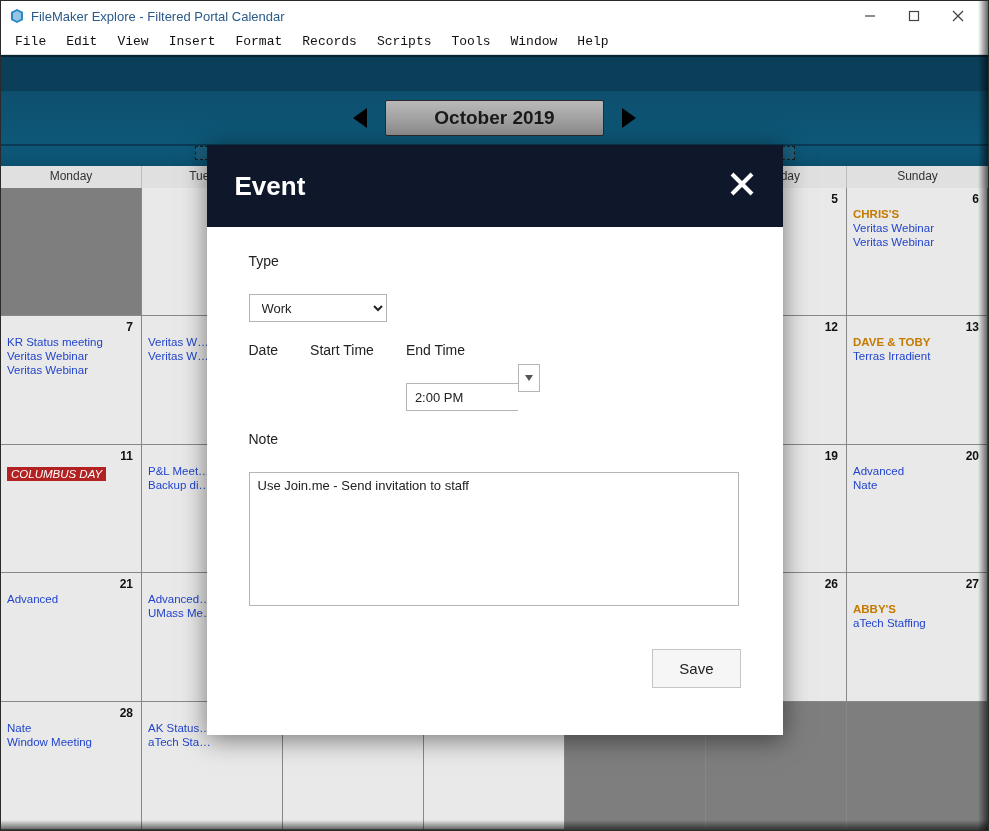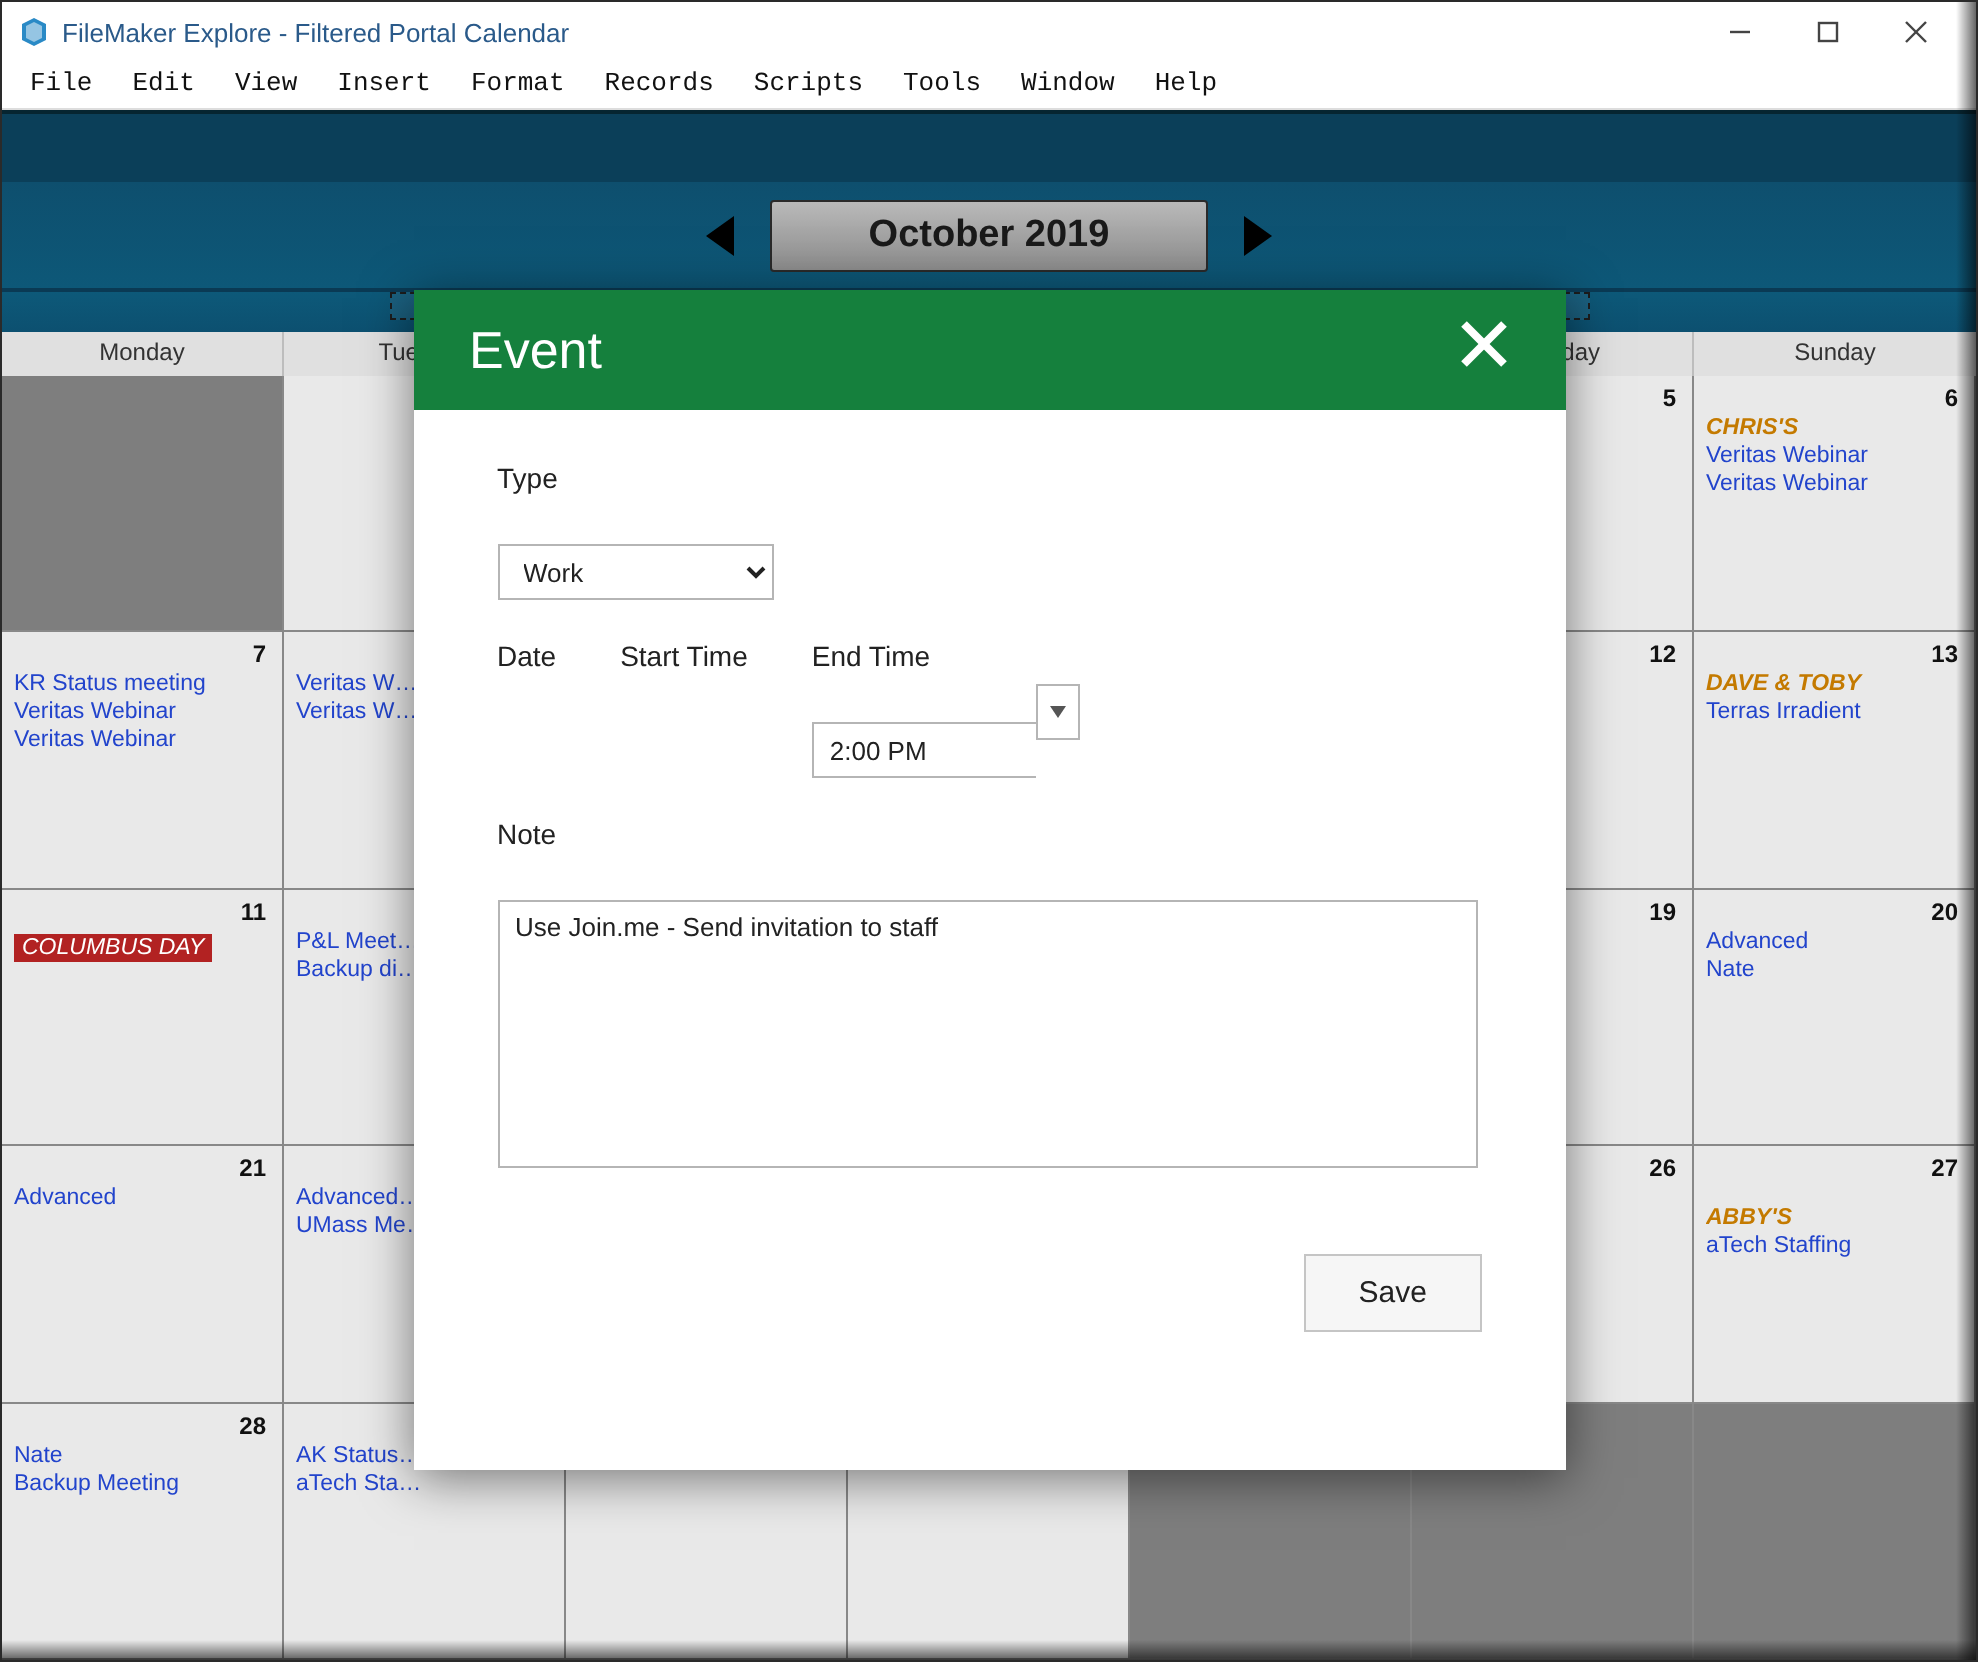--- a/index.html
+++ b/index.html
@@ -24,25 +24,25 @@
   .filter-row { height:20px; background:linear-gradient(#0d5979,#0c5070); position:relative;}
   .filter-strip { position:absolute; left:50%; transform:translateX(-50%); top:0; width:600px; height:14px; border:1px dashed #1c1c1c; background:rgba(255,255,255,0.06);}
   .day-head { display:grid; grid-template-columns:repeat(7,1fr); height:22px; background:#e0e0e0;}
   .day-head div { text-align:center; font-size:12px; color:#333; border-right:1px solid #bdbdbd; padding-top:3px;}
   .day-head div:last-child{border-right:none;}
   .grid { display:grid; grid-template-columns:repeat(7,1fr); grid-template-rows:repeat(5,1fr); height:calc(100% - 36px - 55px - 20px - 22px);}
   .cell { border-right:1px solid #888; border-bottom:1px solid #888; position:relative; padding:4px 6px; overflow:hidden; background:#e9e9e9;}
   .cell.dim { background:#7e7e7e;}
   .daynum { position:absolute; top:4px; right:8px; font-size:12px; font-weight:bold; color:#111;}
   .ev { font-size:11.5px; color:#2244cc; margin-top:2px; white-space:nowrap; overflow:hidden; text-overflow:ellipsis;}
-  .ev.bd { color:#c47a00; font-style:italic; font-weight:bold;}
+  .ev.bd { color:#c47a00; font-weight:bold;}
   .ev.green { color:#228a3a;}
   .ev.holiday { background:#b22222; color:#fff; font-style:italic; padding:1px 4px; display:inline-block;}
   .dialog { position:absolute; top:144px; left:50%; transform:translateX(-50%); width:576px; height:590px; background:#fff; box-shadow:0 4px 24px rgba(0,0,0,0.5);}
-  .dlg-hdr { height:60px; background:#15803d; color:#fff; display:flex; align-items:center; padding:0 28px; justify-content:space-between;}
+  .dlg-hdr { height:82px; background:#0f172a; color:#fff; display:flex; align-items:center; padding:0 28px; justify-content:space-between;font-weight:bold;}
   .dlg-title { font-size:26px; }
   .dlg-close { font-size:30px; font-weight:bold; cursor:pointer; line-height:1;}
   .dlg-close svg { stroke:#fff; stroke-width:4; }
   .dlg-body { padding:26px 42px 20px 42px; color:#333; font-size:14px;}
   .fld-label { margin-bottom:6px; font-size:14px; color:#222;}
   .fld { margin-bottom:20px;}
   .row { display:flex; gap:32px;}
   .row .fld { flex:0 0 auto;}
   select.ctrl, input.ctrl, textarea.ctrl { border:1px solid #b5b5b5; background:#fff; font-family:inherit; font-size:13px; padding:5px 8px; color:#222;margin-top:19px;}
   select.ctrl { width:138px; height:28px;}
@@ -273,21 +273,21 @@
           <div class="daynum">27</div>
           <div style="margin-top: 26px;">
             <div class="ev bd">ABBY'S</div>
             <div class="ev">aTech Staffing</div>
           </div>
         </div>
         <div class="cell">
           <div class="daynum">28</div>
           <div style="margin-top: 16px;">
             <div class="ev">Nate</div>
-            <div class="ev">Backup Meeting</div>
+            <div class="ev">Window Meeting</div>
           </div>
         </div>
         <div class="cell">
           <div class="daynum">29</div>
           <div style="margin-top: 16px;">
             <div class="ev">AK Status…</div>
             <div class="ev">aTech Sta…</div>
           </div>
         </div>
         <div class="cell">

